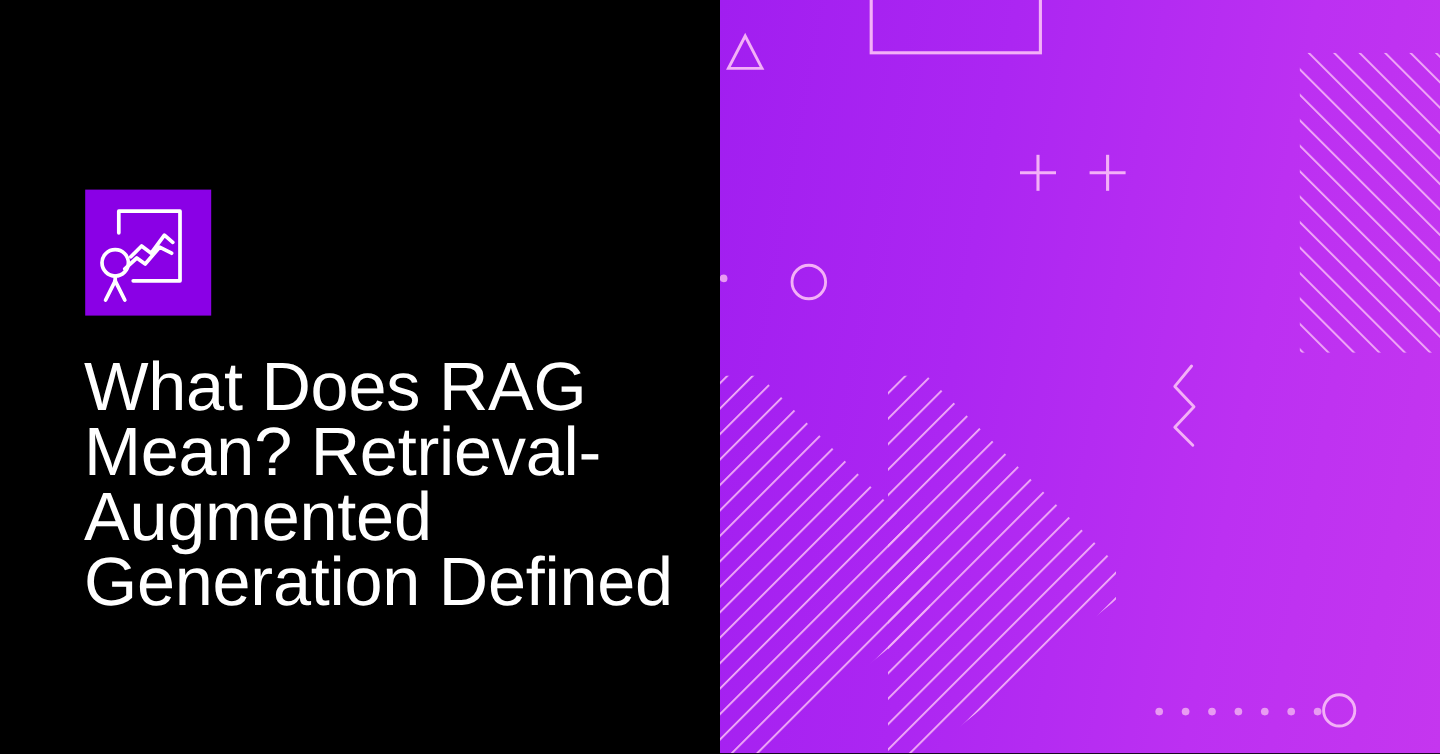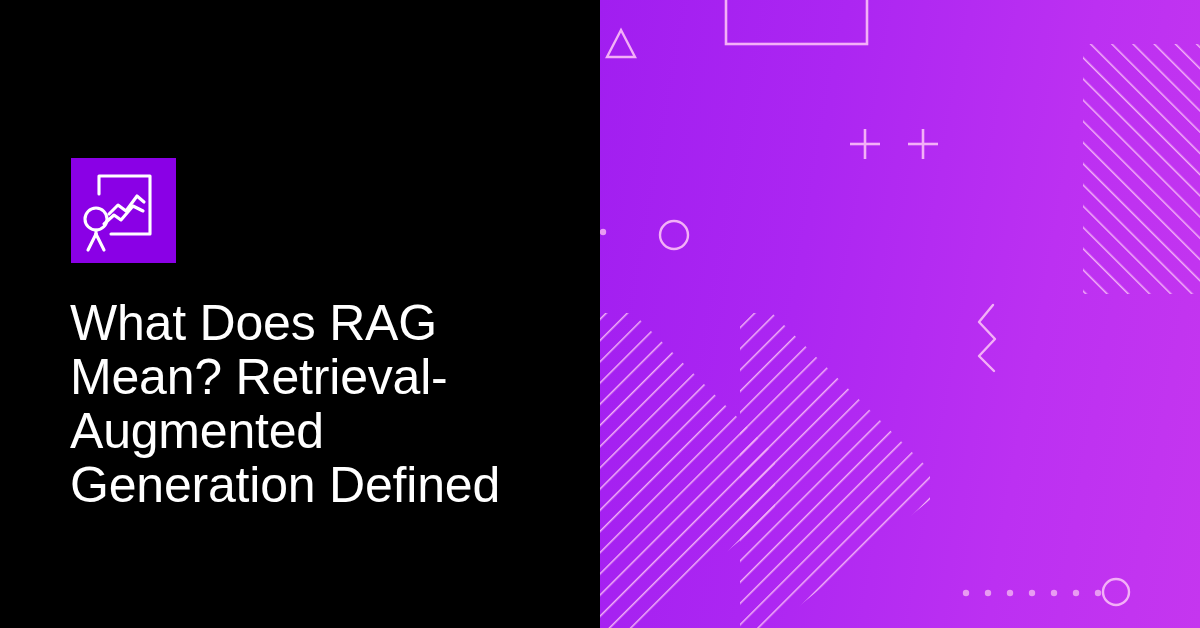--- a/index.html
+++ b/index.html
@@ -26,21 +26,21 @@
     width:105px; height:105px;
     background:#8a00e6;
   }
   #brand-icon svg { display:block; width:105px; height:105px; }
 
   #headline {
     position:absolute;
     left:70px; top:296px;
     width:500px;
     color:#ffffff;
-    font-size:50px;
+    font-size:57px;
     line-height:54px;
     font-weight:400;
     letter-spacing:-0.2px;
     white-space:pre-line;
   }
 
   
   #right-panel {
     position:absolute; left:600px; top:0;
     width:600px; height:628px;

